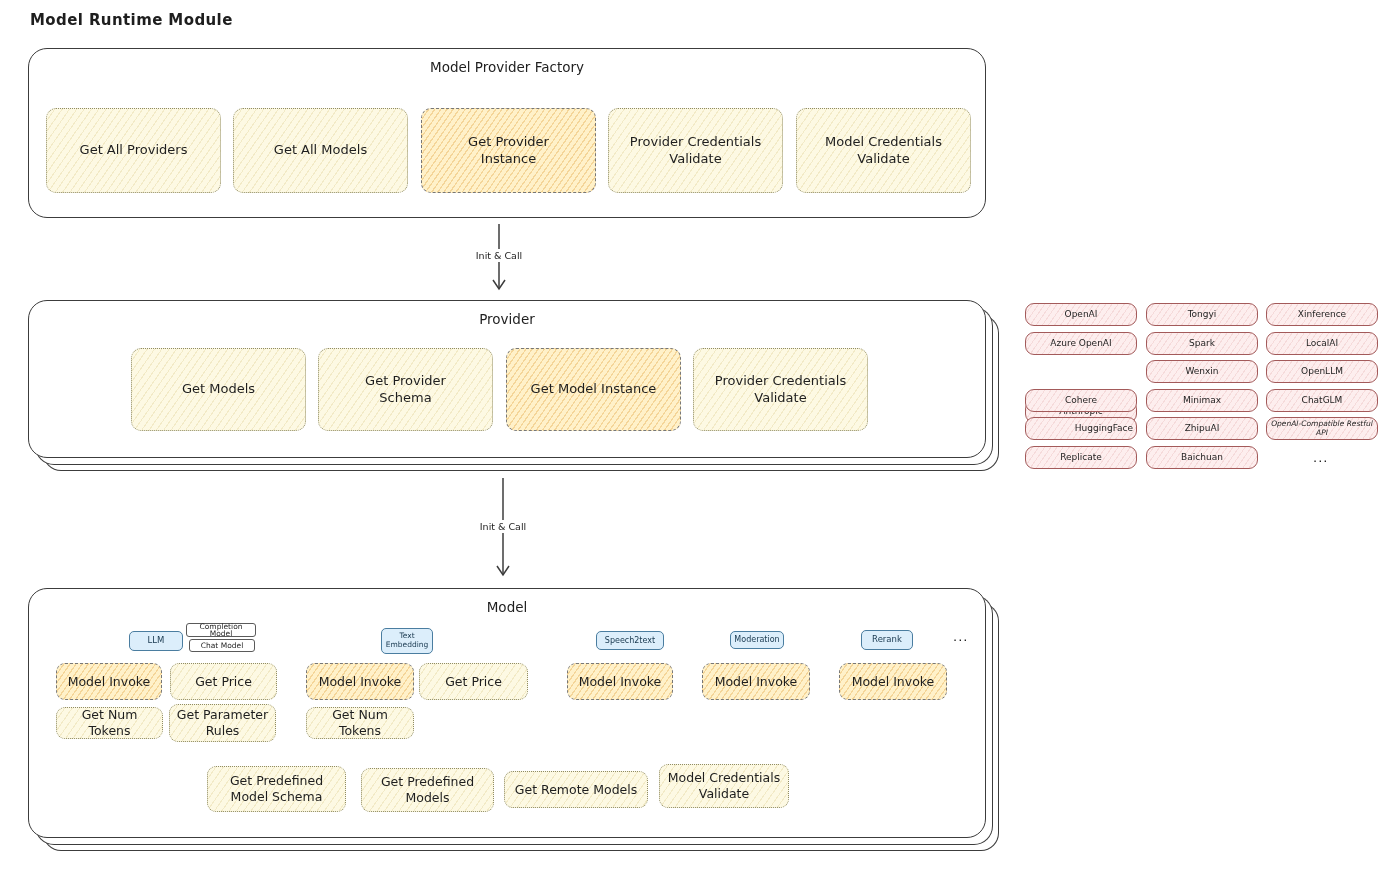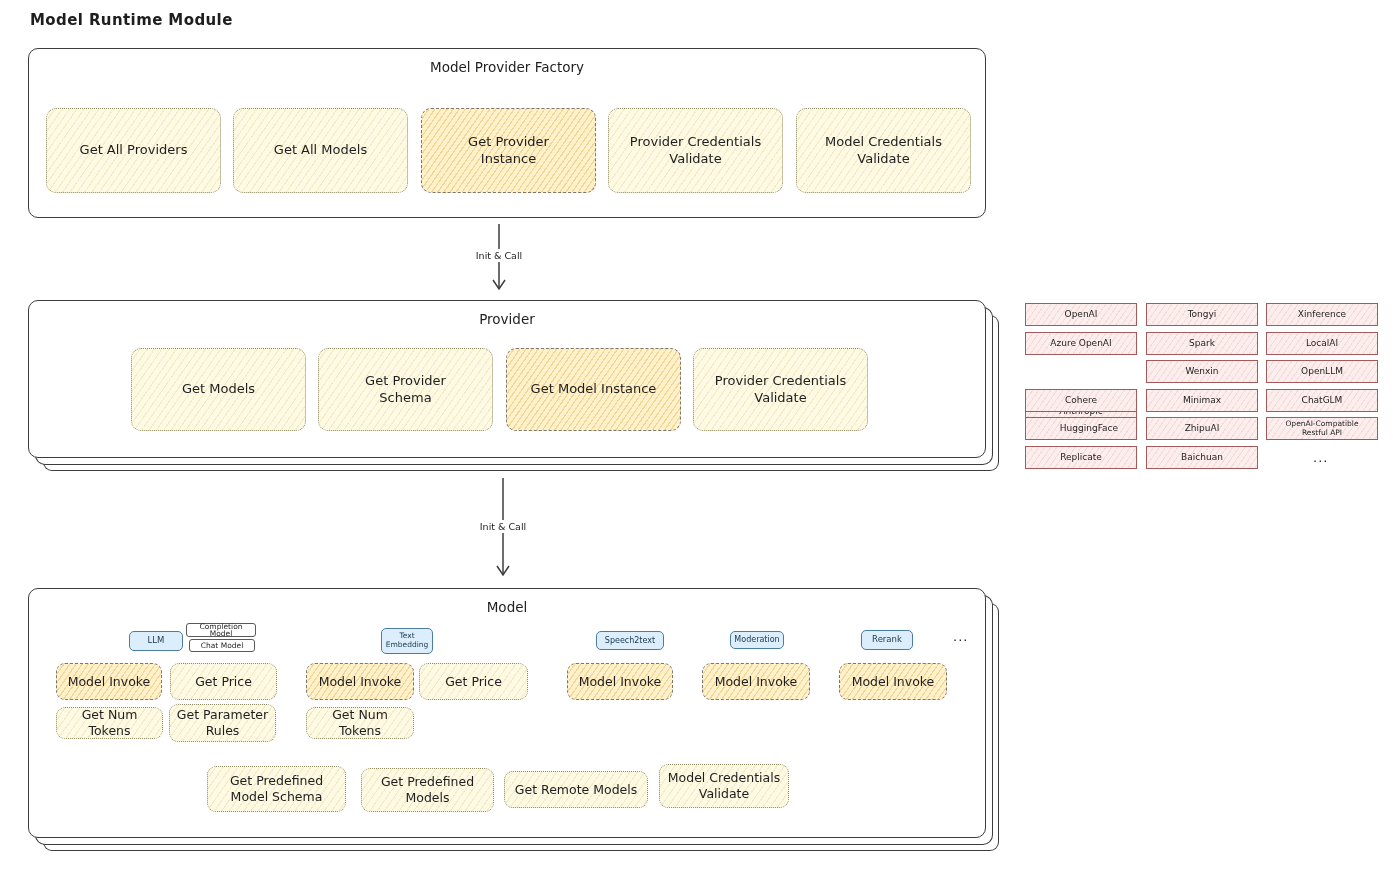--- a/index.html
+++ b/index.html
@@ -3,21 +3,21 @@
 <meta charset="utf-8">
 <style>
   * { margin:0; padding:0; box-sizing:border-box; }
   html,body { background:#ffffff; }
   body { font-family:"DejaVu Sans", "Liberation Sans", sans-serif; color:#1e1e1e; }
   .canvas { position:relative; width:1393px; height:880px; background:#ffffff; overflow:hidden; }
   .abs { position:absolute; }
 
   .page-title { font-size:15px; font-weight:600; letter-spacing:0.4px; }
 
-  .container { border:1.6px solid #3c3c3c; border-radius:10px; background:#ffffff;text-decoration:underline; }
+  .container { border:1.6px solid #3c3c3c; border-radius:19px; background:#ffffff;text-decoration:underline; }
   .stacked {
     box-shadow:
       7px 7px 0 -1px #ffffff,
       7px 7px 0 0 #3c3c3c,
       14px 14px 0 -2px #ffffff,
       14px 14px 0 -1px #3c3c3c;
   }
   .sec-title { position:absolute; left:0; right:0; top:10px; text-align:center; font-size:13.5px; }
 
   .ybox, .hbox {
@@ -33,22 +33,22 @@
     background-color:#fff1c9;
     background-image:repeating-linear-gradient(125deg, rgba(224,160,60,0.35) 0 1.2px, transparent 1.2px 5px);
     border:1.4px dashed #777777;
   }
   .smallbox { font-size:12.5px; padding:0 6px; border-radius:9px; }
 
   .pbox {
     display:flex; align-items:center; justify-content:center; text-align:center;
     background-color:#fdeeee;
     background-image:repeating-linear-gradient(125deg, rgba(205,115,115,0.16) 0 1px, transparent 1px 5px);
-    border:1px solid #a35a5a; border-radius:0;
-    font-size:9px; line-height:1.1; padding:0 18px;
+    border:1px solid #a35a5a; border-radius:9px;
+    font-size:9px; line-height:1.1; padding:0 3px;
   }
   .pbox.tiny { font-size:7.5px; }
 
   .bluetab {
     display:flex; align-items:center; justify-content:center; text-align:center;
     background:#dceefb; border:1px solid #4a7da0; border-radius:5px;
     font-size:8.5px; line-height:1.15; color:#17374e; padding:0 2px;
   }
   .whitetab {
     display:flex; align-items:center; justify-content:center; text-align:center;
@@ -153,21 +153,21 @@
     </div>
   <div class="pbox abs" style="left:1266px;top:332px;width:112px;height:23px;">
       <span>LocalAI</span>
     </div>
   <div class="pbox abs" style="left:1266px;top:360px;width:112px;height:23px;">
       <span>OpenLLM</span>
     </div>
   <div class="pbox abs" style="left:1266px;top:389px;width:112px;height:23px;">
       <span>ChatGLM</span>
     </div>
-  <div class="pbox tiny abs" style="left:1266px;top:417px;width:112px;height:23px;">
+  <div class="pbox tiny abs" style="left:1266px;top:417px;width:112px;height:23px;font-style:italic;">
       <span>OpenAI-Compatible Restful API</span>
     </div>
   <div class="dots abs" style="left:1313px;top:450px;">...</div>
 
   <svg class="abs" style="left:493px;top:478px;" width="20" height="104">
     <line x1="10" y1="0" x2="10" y2="96" stroke="#3c3c3c" stroke-width="1.5"></line>
     <polyline points="4,88 10,97 16,88" fill="none" stroke="#3c3c3c" stroke-width="1.5"></polyline>
   </svg>
   <div class="arrow-label abs" style="left:503px;top:520px;">Init &amp; Call</div>
 

